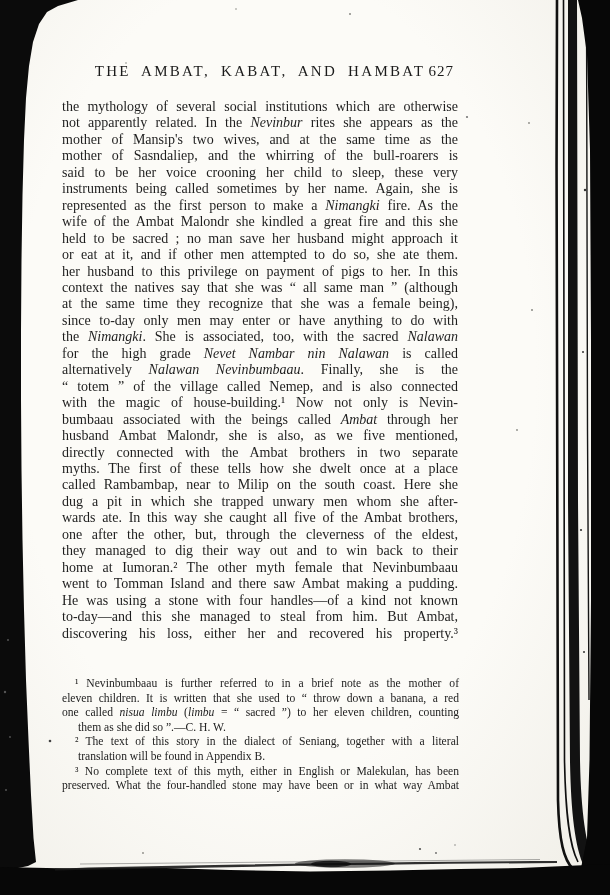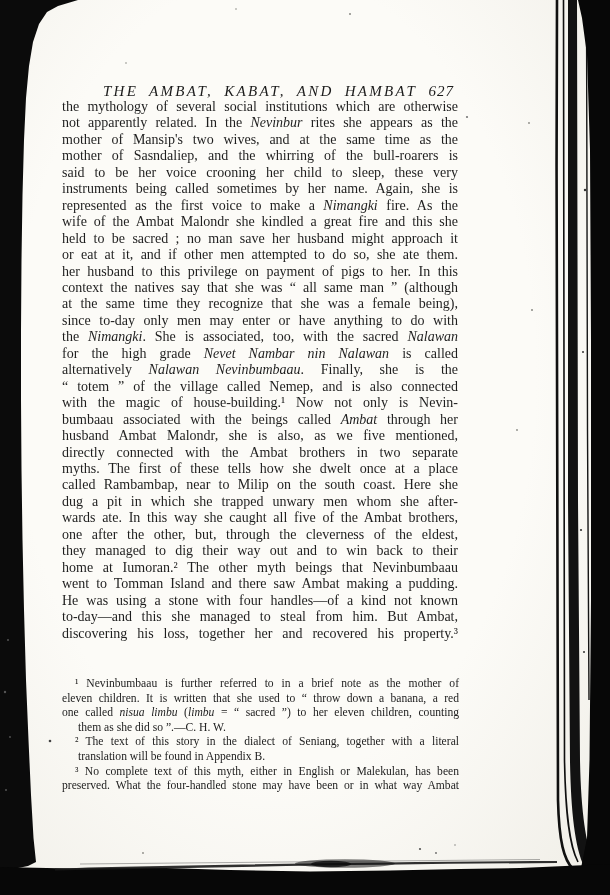--- a/index.html
+++ b/index.html
@@ -1,21 +1,21 @@
 <!DOCTYPE html>
 <html><head>
 <meta charset="utf-8">
 <style>
   html,body{margin:0;padding:0;background:#000;}
   .stage{position:relative;width:610px;height:895px;overflow:hidden;background:#060606;
          font-family:"Liberation Serif","DejaVu Serif",serif;}
   .paper{position:absolute;left:0;top:0;width:610px;height:895px;
          background:radial-gradient(ellipse at 45% 42%, #fcfbf7 55%, #efede6 100%);}
   .artifacts{position:absolute;left:0;top:0;width:610px;height:895px;pointer-events:none;}
-  .header{position:absolute;left:62px;top:83px;width:396px;color:#1b1b1b;font-style:italic;}
+  .header{position:absolute;left:62px;top:63px;width:396px;color:#1b1b1b;}
   .title{text-align:center;font-size:15px;letter-spacing:2.3px;word-spacing:5px;white-space:nowrap;}
   .pageno{position:absolute;right:4px;top:0;font-size:15px;letter-spacing:1px;}
   .bodytext{position:absolute;left:62px;top:99px;width:396px;color:#1e1e1e;}
   .bline{font-size:14px;line-height:16.45px;text-align:justify;text-align-last:justify;}
   .footnotes{position:absolute;left:62px;top:677px;width:397px;color:#222;}
   .fline{font-size:11.6px;line-height:14.6px;text-align:justify;text-align-last:justify;}
   .fline.indent{text-indent:13px;}
   .fline.short{text-align-last:left;margin-left:16px;}
   .it{font-style:italic;margin-top:11px;}
 </style>
@@ -30,21 +30,21 @@
     <div class="pageno">627</div>
   </div>
 
   <div class="bodytext">
       <div class="bline"><span>the mythology of several social institutions which are otherwise</span></div>
       <div class="bline"><span>not apparently related.  In the </span><span class="it">Nevinbur</span><span> rites she appears as the</span></div>
       <div class="bline"><span>mother of Mansip's two wives, and at the same time as the</span></div>
       <div class="bline"><span>mother of Sasndaliep, and the whirring of the bull-roarers is</span></div>
       <div class="bline"><span>said to be her voice crooning her child to sleep, these very</span></div>
       <div class="bline"><span>instruments being called sometimes by her name.  Again, she is</span></div>
-      <div class="bline"><span>represented as the first voice to make a </span><span class="it">Nimangki</span><span> fire.  As the</span></div>
+      <div class="bline"><span>represented as the first person to make a </span><span class="it">Nimangki</span><span> fire.  As the</span></div>
       <div class="bline"><span>wife of the Ambat Malondr she kindled a great fire and this she</span></div>
       <div class="bline"><span>held to be sacred ; no man save her husband might approach it</span></div>
       <div class="bline"><span>or eat at it, and if other men attempted to do so, she ate them.</span></div>
       <div class="bline"><span>her husband to this privilege on payment of pigs to her.  In this</span></div>
       <div class="bline"><span>context the natives say that she was “ all same man ” (although</span></div>
       <div class="bline"><span>at the same time they recognize that she was a female being),</span></div>
       <div class="bline"><span>since to-day only men may enter or have anything to do with</span></div>
       <div class="bline"><span>the </span><span class="it">Nimangki</span><span>.  She is associated, too, with the sacred </span><span class="it">Nalawan</span></div>
       <div class="bline"><span>for the high grade </span><span class="it">Nevet Nambar nin Nalawan</span><span> is called</span></div>
       <div class="bline"><span>alternatively </span><span class="it">Nalawan Nevinbumbaau</span><span>.  Finally, she is the</span></div>
@@ -52,25 +52,25 @@
       <div class="bline"><span>with the magic of house-building.¹  Now not only is Nevin-</span></div>
       <div class="bline"><span>bumbaau associated with the beings called </span><span class="it">Ambat</span><span> through her</span></div>
       <div class="bline"><span>husband Ambat Malondr, she is also, as we five mentioned,</span></div>
       <div class="bline"><span>directly connected with the Ambat brothers in two separate</span></div>
       <div class="bline"><span>myths.  The first of these tells how she dwelt once at a place</span></div>
       <div class="bline"><span>called Rambambap, near to Milip on the south coast.  Here she</span></div>
       <div class="bline"><span>dug a pit in which she trapped unwary men whom she after-</span></div>
       <div class="bline"><span>wards ate.  In this way she caught all five of the Ambat brothers,</span></div>
       <div class="bline"><span>one after the other, but, through the cleverness of the eldest,</span></div>
       <div class="bline"><span>they managed to dig their way out and to win back to their</span></div>
-      <div class="bline"><span>home at Iumoran.²  The other myth beings that Nevinbumbaau</span></div>
+      <div class="bline"><span>home at Iumoran.²  The other myth female that Nevinbumbaau</span></div>
       <div class="bline"><span>went to Tomman Island and there saw Ambat making a pudding.</span></div>
       <div class="bline"><span>He was using a stone with four handles—of a kind not known</span></div>
       <div class="bline"><span>to-day—and this she managed to steal from him.  But Ambat,</span></div>
-      <div class="bline"><span>discovering his loss, together her and recovered his property.³</span></div>
+      <div class="bline"><span>discovering his loss, either her and recovered his property.³</span></div>
     </div>
   <div class="footnotes">
       <div class="fline indent"><span>¹ Nevinbumbaau is further referred to in a brief note as the mother of</span></div>
       <div class="fline"><span>eleven children.  It is written that she used to “ throw down a banana, a red</span></div>
       <div class="fline"><span>one called </span><span class="it">nisua limbu</span><span> (</span><span class="it">limbu</span><span> = “ sacred ”) to her eleven children, counting</span></div>
       <div class="fline short"><span>them as she did so ”.—C. H. W.</span></div>
       <div class="fline indent"><span>² The text of this story in the dialect of Seniang, together with a literal</span></div>
       <div class="fline short"><span>translation will be found in Appendix B.</span></div>
       <div class="fline indent"><span>³ No complete text of this myth, either in English or Malekulan, has been</span></div>
       <div class="fline"><span>preserved.  What the four-handled stone may have been or in what way Ambat</span></div>

